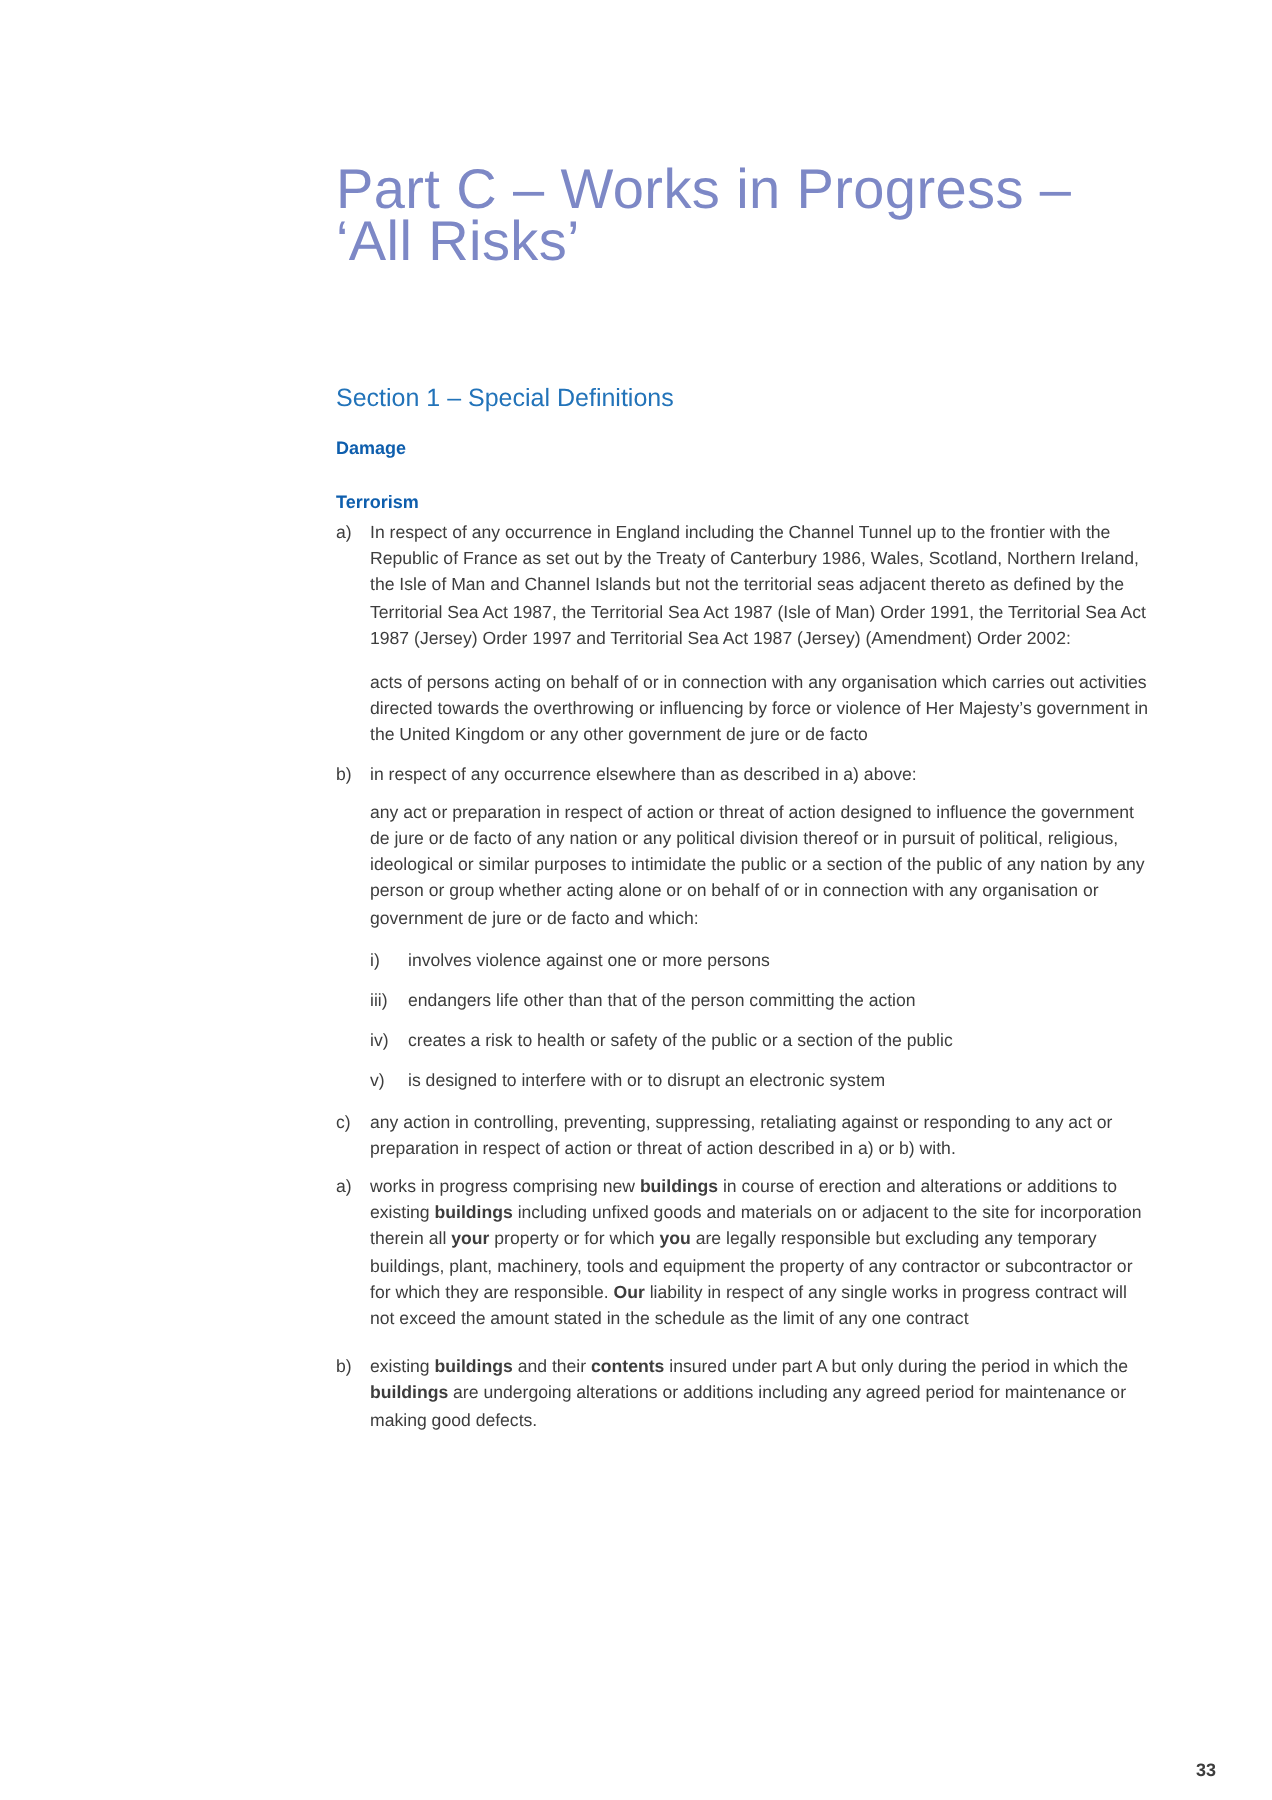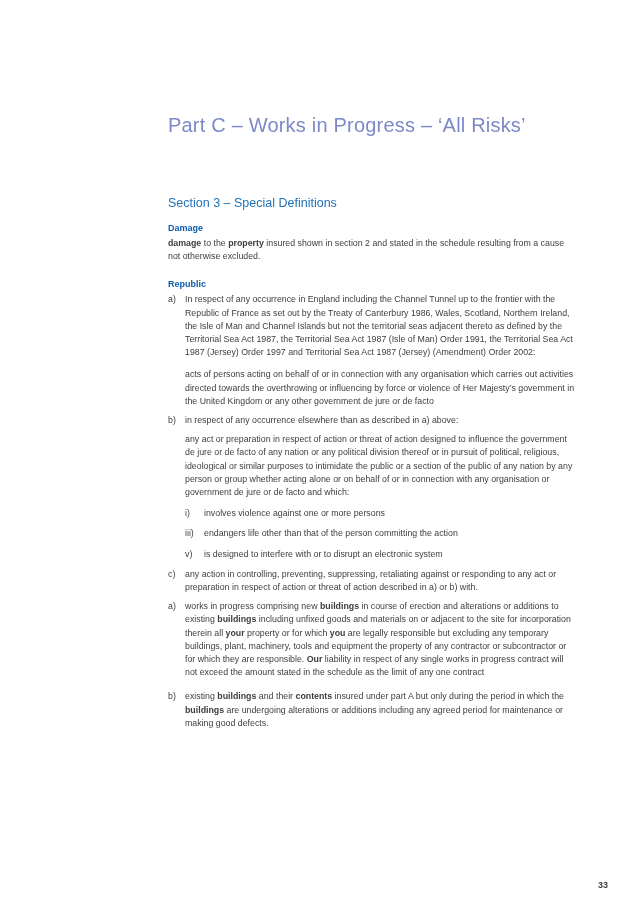--- a/index.html
+++ b/index.html
@@ -15,22 +15,22 @@
     overflow:hidden;
   }
   .content {
     position:absolute;
     left:168px;
     top:0;
     width:407px;
   }
   h1, h2, h3, p { margin:0; padding:0; font-weight:400; }
   .title {
-    margin-top:112px;
-    font-size:20px;
+    margin-top:82px;
+    font-size:28px;
     line-height:26px;
     letter-spacing:0.2px;
     color:var(--title-blue, #7d88c6);
   }
   .sec {
     margin-top:57px;
     font-size:12.5px;
     line-height:16px;
     color:var(--section-blue, #2273b9);
   }
@@ -76,26 +76,25 @@
   }
 </style>
 </head>
 <body>
 
 <div class="page">
   <div class="content">
 
     <h1 class="title">Part C – Works in Progress – ‘All Risks’</h1>
 
-    <h2 class="sec">Section 3 – Special Definitions</h2>
+    <h2 class="sec">Section 1 – Special Definitions</h2>
 
     <h3 class="sub">Damage</h3>
-    <p class="body mt3"><b>damage</b> to the <b>property</b> insured shown in section 2 and stated in the schedule resulting from a cause not otherwise excluded.</p>
 
-    <h3 class="sub mt16">Republic</h3>
+    <h3 class="sub mt16">Terrorism</h3>
 
     <div class="li mt3">
       <span class="lbl">a)</span>
       <p class="body txt">In respect of any occurrence in England including the Channel Tunnel up to the frontier with the Republic of France as set out by the Treaty of Canterbury 1986, Wales, Scotland, Northern Ireland, the Isle of Man and Channel Islands but not the territorial seas adjacent thereto as defined by the Territorial Sea Act 1987, the Territorial Sea Act 1987 (Isle of Man) Order 1991, the Territorial Sea Act 1987 (Jersey) Order 1997 and Territorial Sea Act 1987 (Jersey) (Amendment) Order 2002:</p>
     </div>
     <p class="body ind mt9">acts of persons acting on behalf of or in connection with any organisation which carries out activities directed towards the overthrowing or influencing by force or violence of Her Majesty’s government in the United Kingdom or any other government de jure or de facto</p>
 
     <div class="li mt6">
       <span class="lbl">b)</span>
       <p class="body txt">in respect of any occurrence elsewhere than as described in a) above:</p>
@@ -103,20 +102,24 @@
     <p class="body ind mt6">any act or preparation in respect of action or threat of action designed to influence the government de jure or de facto of any nation or any political division thereof or in pursuit of political, religious, ideological or similar purposes to intimidate the public or a section of the public of any nation by any person or group whether acting alone or on behalf of or in connection with any organisation or government de jure or de facto and which:</p>
 
     <div class="ind">
       <div class="li roman mt8">
         <span class="lbl">i)</span>
         <p class="body txt">involves violence against one or more persons</p>
       </div>
       <div class="li roman mt7">
         <span class="lbl">iii)</span>
         <p class="body txt">endangers life other than that of the person committing the action</p>
+      </div>
+      <div class="li roman mt7">
+        <span class="lbl">iv)</span>
+        <p class="body txt">creates a risk to health or safety of the public or a section of the public</p>
       </div>
       <div class="li roman mt7">
         <span class="lbl">v)</span>
         <p class="body txt">is designed to interfere with or to disrupt an electronic system</p>
       </div>
     </div>
 
     <div class="li mt7">
       <span class="lbl">c)</span>
       <p class="body txt">any action in controlling, preventing, suppressing, retaliating against or responding to any act or preparation in respect of action or threat of action described in a) or b) with.</p>

